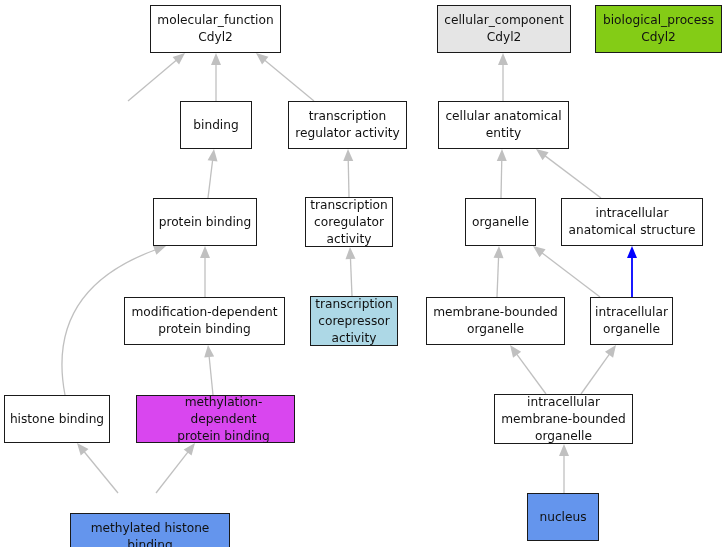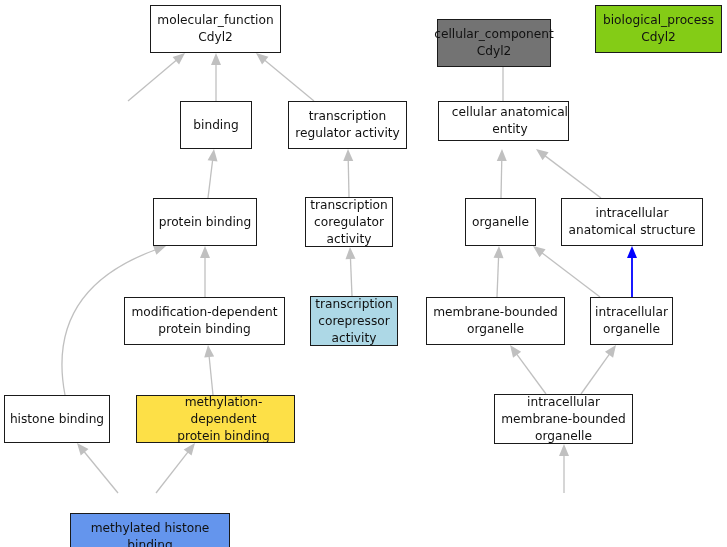--- a/index.html
+++ b/index.html
@@ -100,43 +100,44 @@
         <path d="M564,493 L564,455" stroke="#c0c0c0" stroke-width="1.3" fill="none"></path>
         <polygon points="564,444 569,456 559,456" fill="#c0c0c0"></polygon>
       </g>
     </svg>
 
   <div class="node" id="n-molecular_function" style="left: 150px; top: 5px; width: 131px; height: 48px; background: rgb(255, 255, 255);"><span>molecular_function
 Cdyl2</span></div>
   <div class="node" id="n-binding" style="left: 180px; top: 101px; width: 72px; height: 48px; background: rgb(255, 255, 255);"><span>binding</span></div>
   <div class="node" id="n-transcription_regulator_activity" style="left: 288px; top: 101px; width: 119px; height: 48px; background: rgb(255, 255, 255);"><span>transcription
 regulator activity</span></div>
-  <div class="node" id="n-cellular_component" style="left: 437px; top: 19px; width: 114px; height: 48px; background: #737373;"><span>cellular_component
+  <div class="node" id="n-cellular_component" style="left: 437px; top: 5px; width: 134px; height: 48px; background: #e5e5e5;"><span>cellular_component
 Cdyl2</span></div>
   <div class="node" id="n-biological_process" style="left: 595px; top: 5px; width: 127px; height: 48px; background: #84cc16;"><span>biological_process
 Cdyl2</span></div>
-  <div class="node" id="n-cellular_anatomical_entity" style="left: 438px; top: 101px; width: 131px; height: 40px; background: rgb(255, 255, 255); justify-content: flex-end;"><span>cellular anatomical
+  <div class="node" id="n-cellular_anatomical_entity" style="left: 438px; top: 101px; width: 131px; height: 48px; background: rgb(255, 255, 255);"><span>cellular anatomical
 entity</span></div>
   <div class="node" id="n-protein_binding" style="left: 153px; top: 198px; width: 104px; height: 48px; background: rgb(255, 255, 255);"><span>protein binding</span></div>
   <div class="node" id="n-transcription_coregulator_activity" style="left: 305px; top: 197px; width: 88px; height: 50px; background: rgb(255, 255, 255);"><span>transcription
 coregulator
 activity</span></div>
   <div class="node" id="n-organelle" style="left: 465px; top: 198px; width: 71px; height: 48px; background: rgb(255, 255, 255);"><span>organelle</span></div>
   <div class="node" id="n-intracellular_anatomical_structure" style="left: 561px; top: 198px; width: 142px; height: 48px; background: rgb(255, 255, 255);"><span>intracellular
 anatomical structure</span></div>
   <div class="node" id="n-modification_dependent_protein_binding" style="left: 124px; top: 297px; width: 161px; height: 48px; background: rgb(255, 255, 255);"><span>modification-dependent
 protein binding</span></div>
   <div class="node" id="n-transcription_corepressor_activity" style="left: 310px; top: 296px; width: 88px; height: 50px; background: rgb(173, 216, 230);"><span>transcription
 corepressor
 activity</span></div>
   <div class="node" id="n-membrane_bounded_organelle" style="left: 426px; top: 297px; width: 139px; height: 48px; background: rgb(255, 255, 255);"><span>membrane-bounded
 organelle</span></div>
   <div class="node" id="n-intracellular_organelle" style="left: 590px; top: 297px; width: 83px; height: 48px; background: rgb(255, 255, 255);"><span>intracellular
 organelle</span></div>
   <div class="node" id="n-histone_binding" style="left: 4px; top: 395px; width: 106px; height: 48px; background: rgb(255, 255, 255);"><span>histone binding</span></div>
-  <div class="node" id="n-methylation_dependent_protein_binding" style="left: 136px; top: 395px; width: 159px; height: 48px; background: #fde047; padding-left: 16px;"><span>methylation-dependent
+  <div class="node" id="n-methylation_dependent_protein_binding" style="left: 136px; top: 395px; width: 159px; height: 48px; background: #d946ef; padding-left: 16px;"><span>methylation-dependent
 protein binding</span></div>
   <div class="node" id="n-intracellular_membrane_bounded_organelle" style="left: 494px; top: 394px; width: 139px; height: 50px; background: rgb(255, 255, 255);"><span>intracellular
 membrane-bounded
 organelle</span></div>
   <div class="node" id="n-methylated_histone_binding" style="left: 70px; top: 493px; width: 160px; height: 48px; background: rgb(100, 149, 237); margin-top: 20px;"><span>methylated histone
 binding</span></div>
+  <div class="node" id="n-nucleus" style="left: 527px; top: 493px; width: 72px; height: 48px; background: rgb(100, 149, 237);"><span>nucleus</span></div>
 </div>
 
 </body></html>

